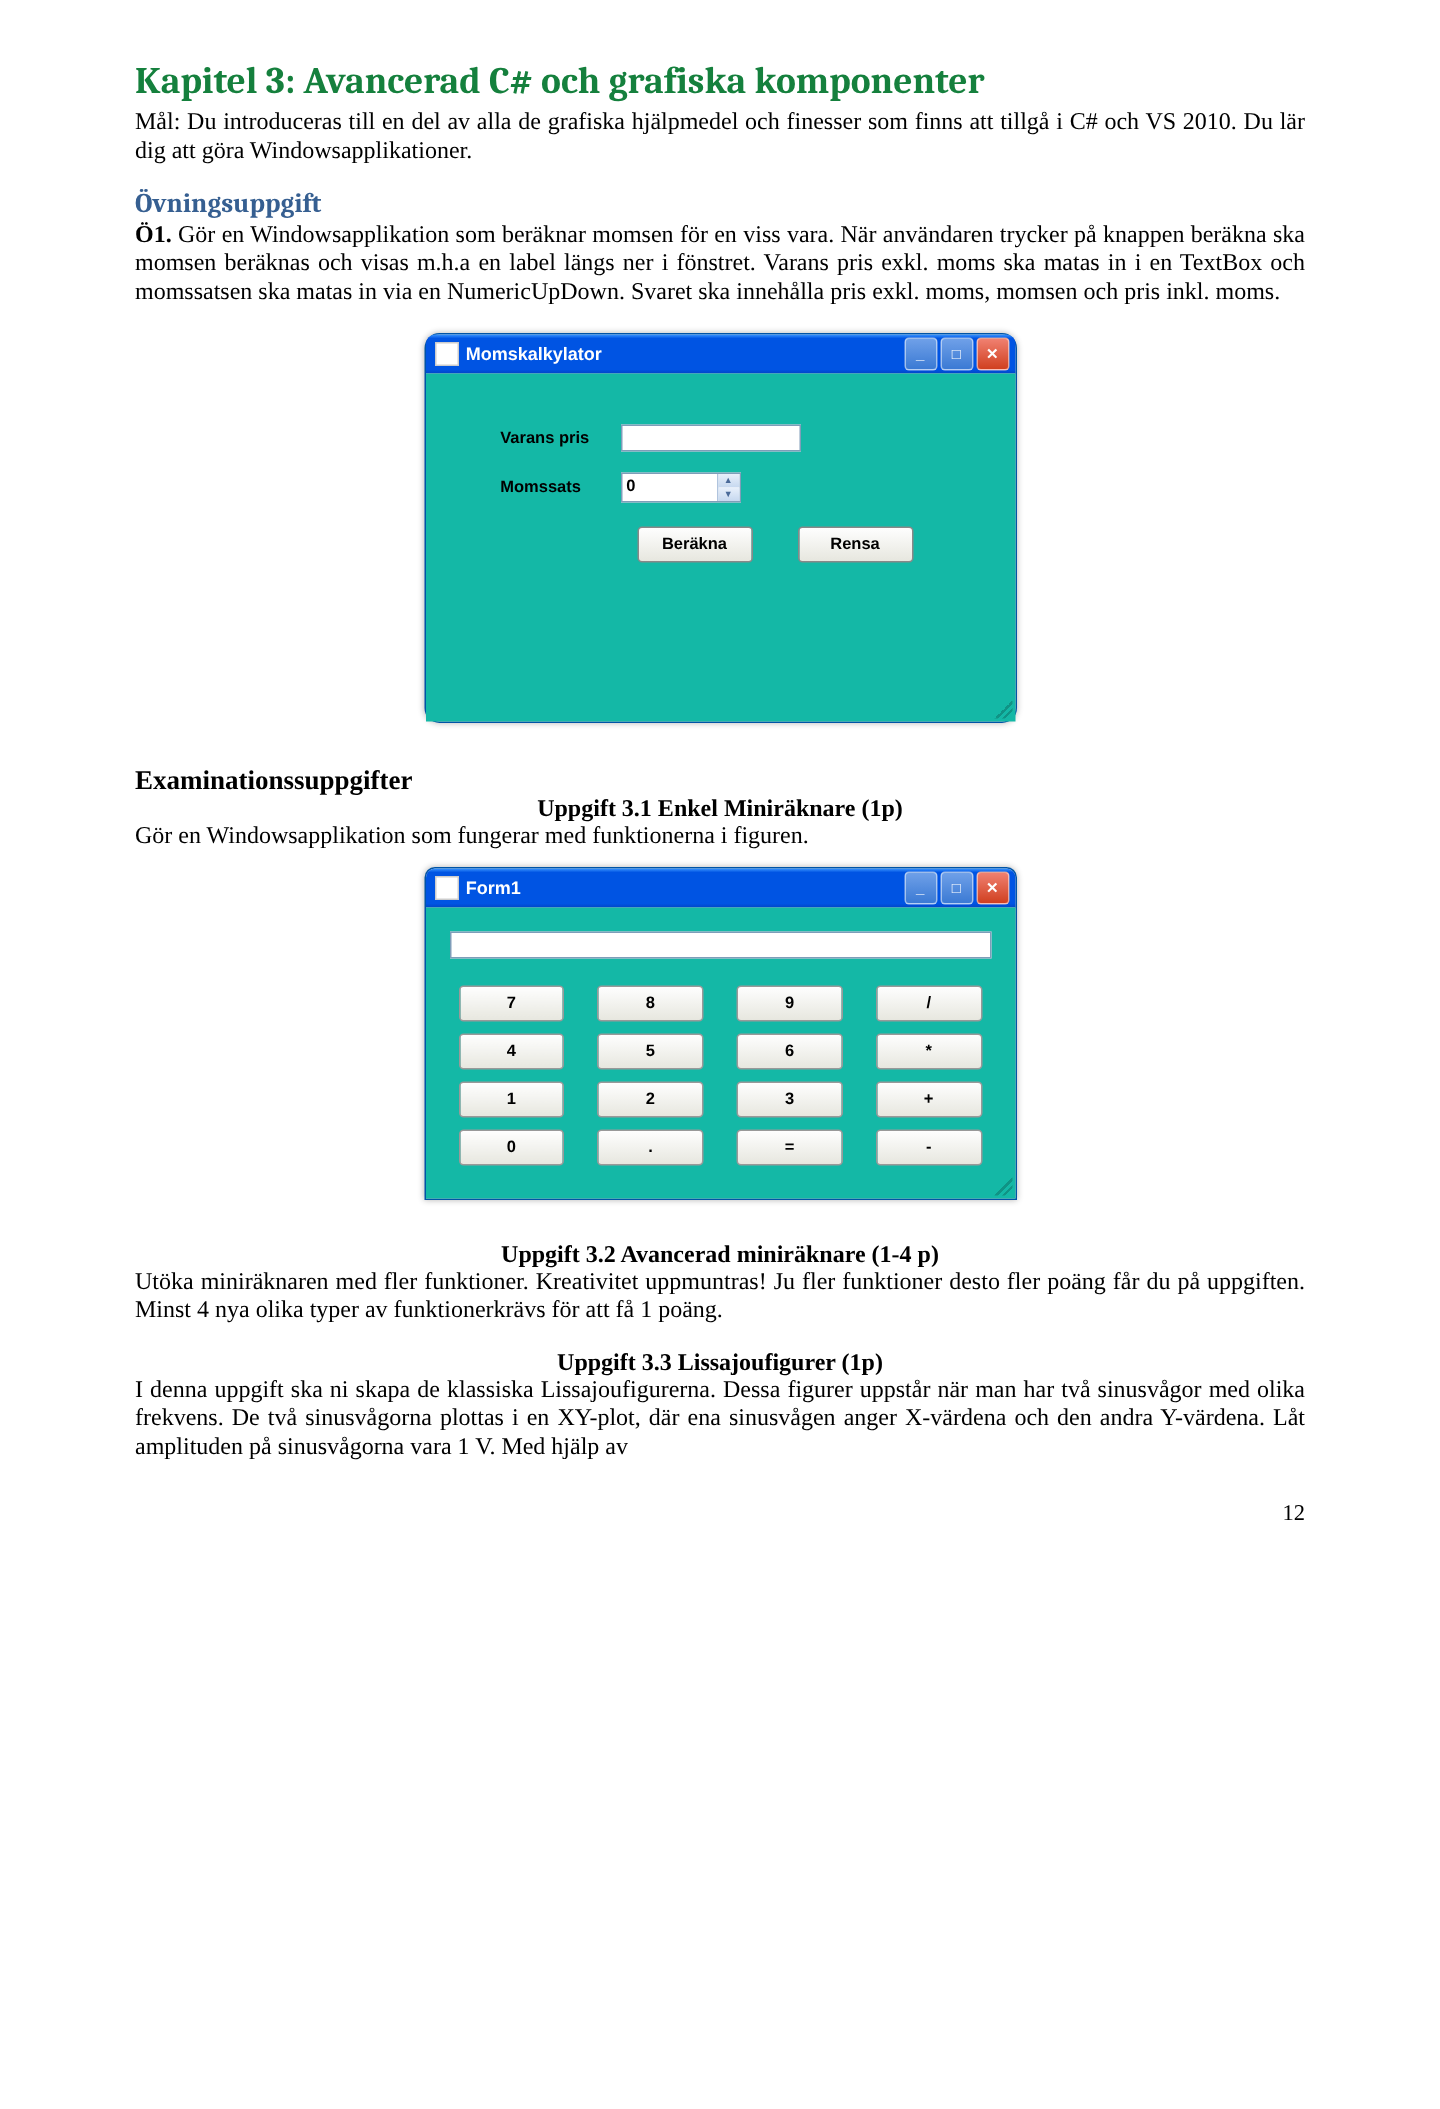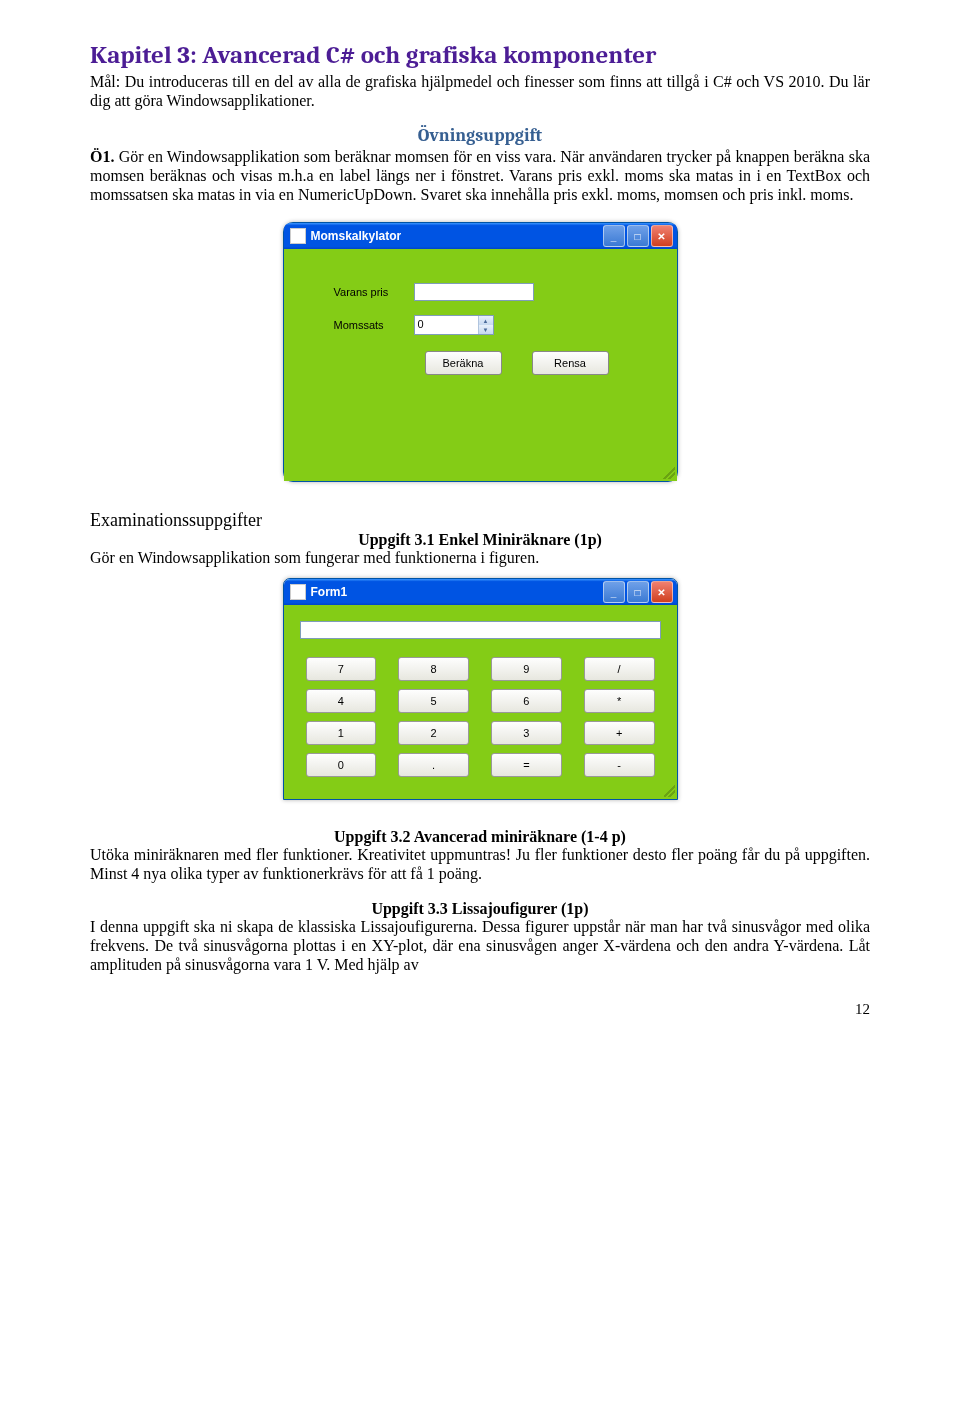--- a/index.html
+++ b/index.html
@@ -8,43 +8,42 @@
     background: #fff;
     font-family: "Times New Roman", Times, serif;
     color: #000;
     width: 960px;
   }
   .page {
     padding: 40px 90px 30px 90px;
   }
   .chapter-title {
     font-family: Cambria, Georgia, serif;
-    color: #4c1d95;
+    color: #15803d;
     font-size: 25px;
     font-weight: bold;
     margin: 0 0 4px 0;
   }
   .subheading {
     font-family: Cambria, Georgia, serif;
     color: #365f91;
     font-size: 18px;
     font-weight: bold;
     margin: 14px 0 2px 0;
-    text-align: center;
   }
   .body-text {
     font-size: 16px;
     line-height: 1.18;
     margin: 0;
     text-align: justify;
   }
   .bold { font-weight: bold; }
   .section-title {
     font-size: 18px;
-    font-weight: normal;
+    font-weight: bold;
     margin: 28px 0 0 0;
   }
   .task-title {
     font-size: 16px;
     font-weight: bold;
     margin: 0;
     text-align: center;
   }
   .page-num {
     text-align: right;
@@ -92,23 +91,24 @@
     justify-content: center;
     font-size: 10px;
     border: 1px solid rgba(255,255,255,0.5);
     color: #fff;
     font-weight: bold;
   }
   .ctl-min { background: linear-gradient(#6fa0e8,#3b7ad4); }
   .ctl-max { background: linear-gradient(#6fa0e8,#3b7ad4); }
   .ctl-close { background: linear-gradient(#f08070,#d04020); }
   .win-body {
-    background: #84cc16;
+    background: #14b8a6;
     padding: 30px 30px 40px 30px;
     box-sizing: border-box;
+    font-weight: bold;
   }
 
   
   .moms-win { width: 395px; margin: 18px auto 0 auto; border-radius: 10px; }
   .moms-body { padding: 34px 18px 44px 50px; height: 232px; }
   .form-row {
     display: flex;
     align-items: center;
     margin-bottom: 14px;
     color: #000;

